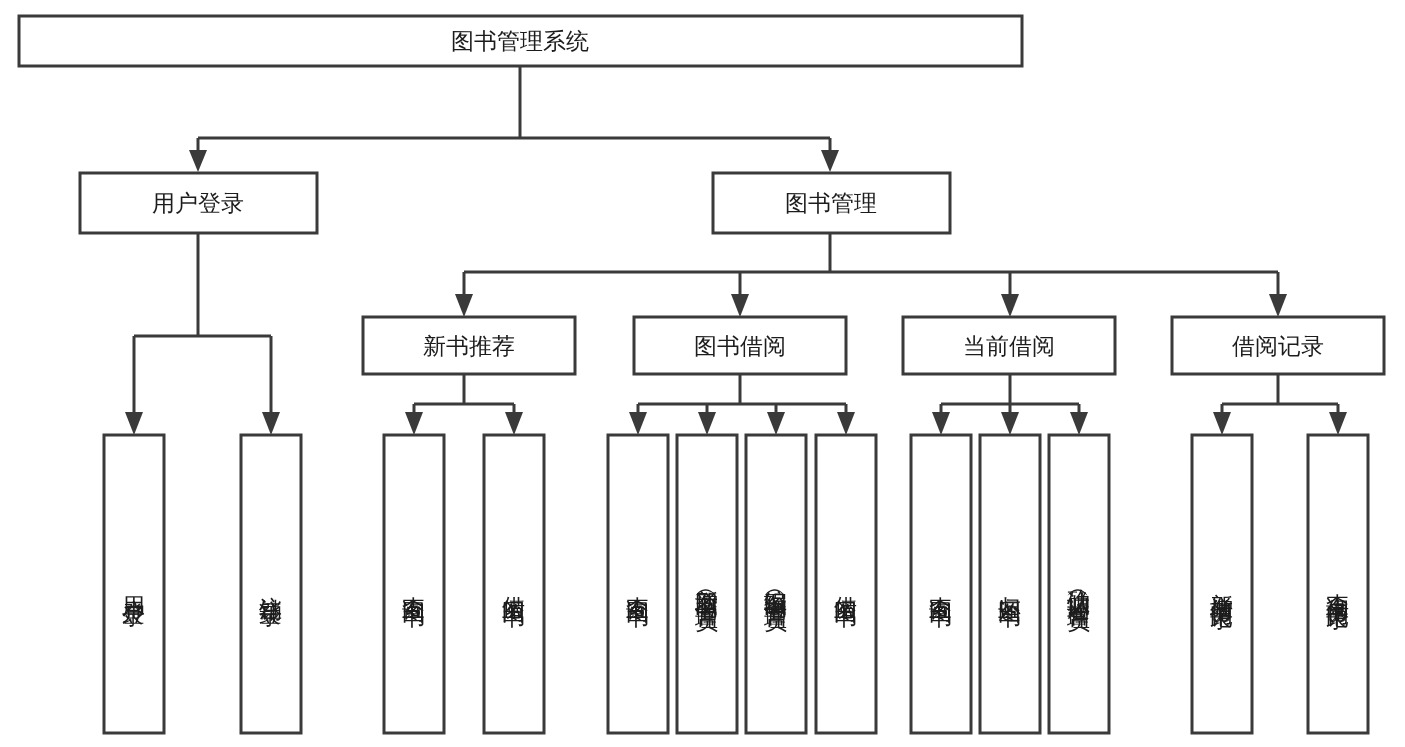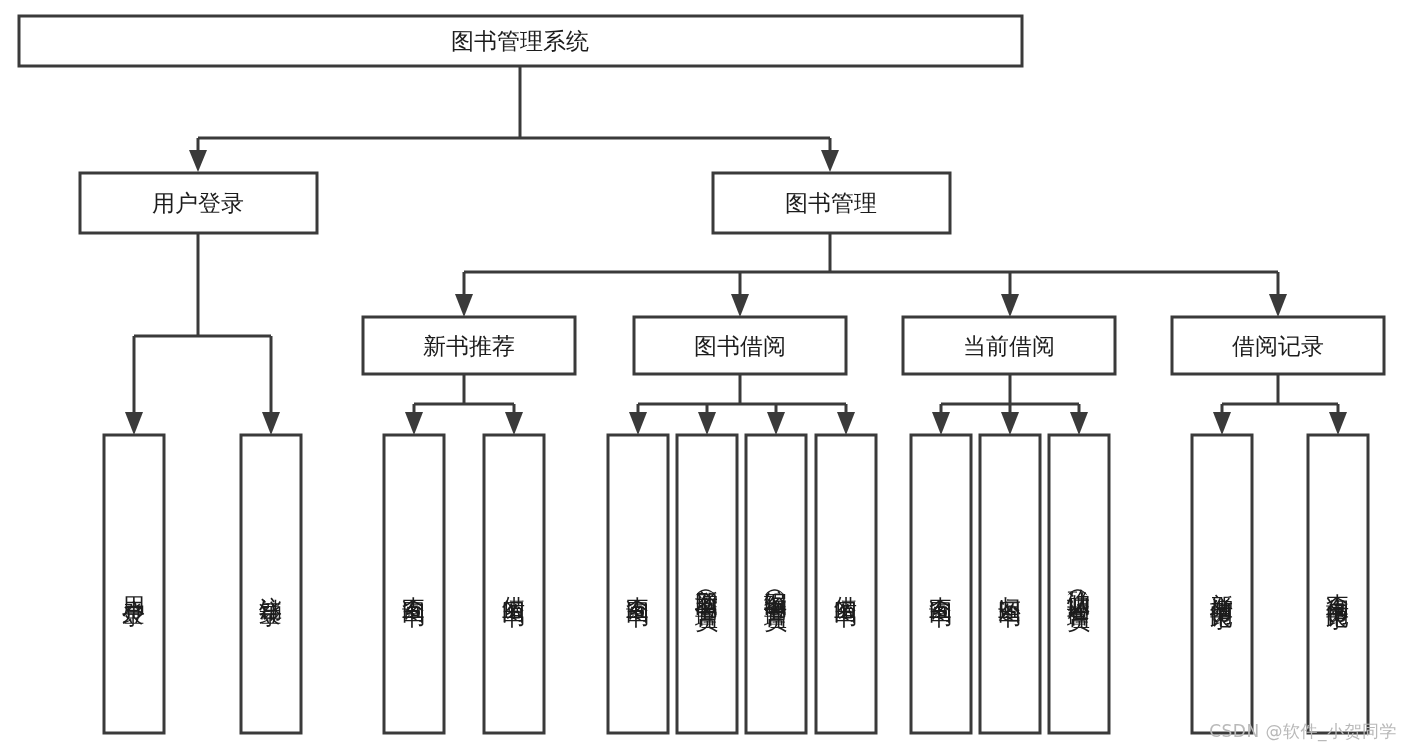--- a/index.html
+++ b/index.html
@@ -233,15 +233,14 @@
       <text class="node-label-v" x="1222" y="584">新增借阅记录</text>
     </g>
 
     <g>
       <rect class="node-rect" x="1308" y="435" width="60" height="298"></rect>
       <text class="node-label-v" x="1338" y="584">查询借阅记录</text>
     </g>
 
   </svg>
 
-  <div class="watermark">CSDN @软件_小贺同学</div>
 
 </div>
 
 </body></html>

